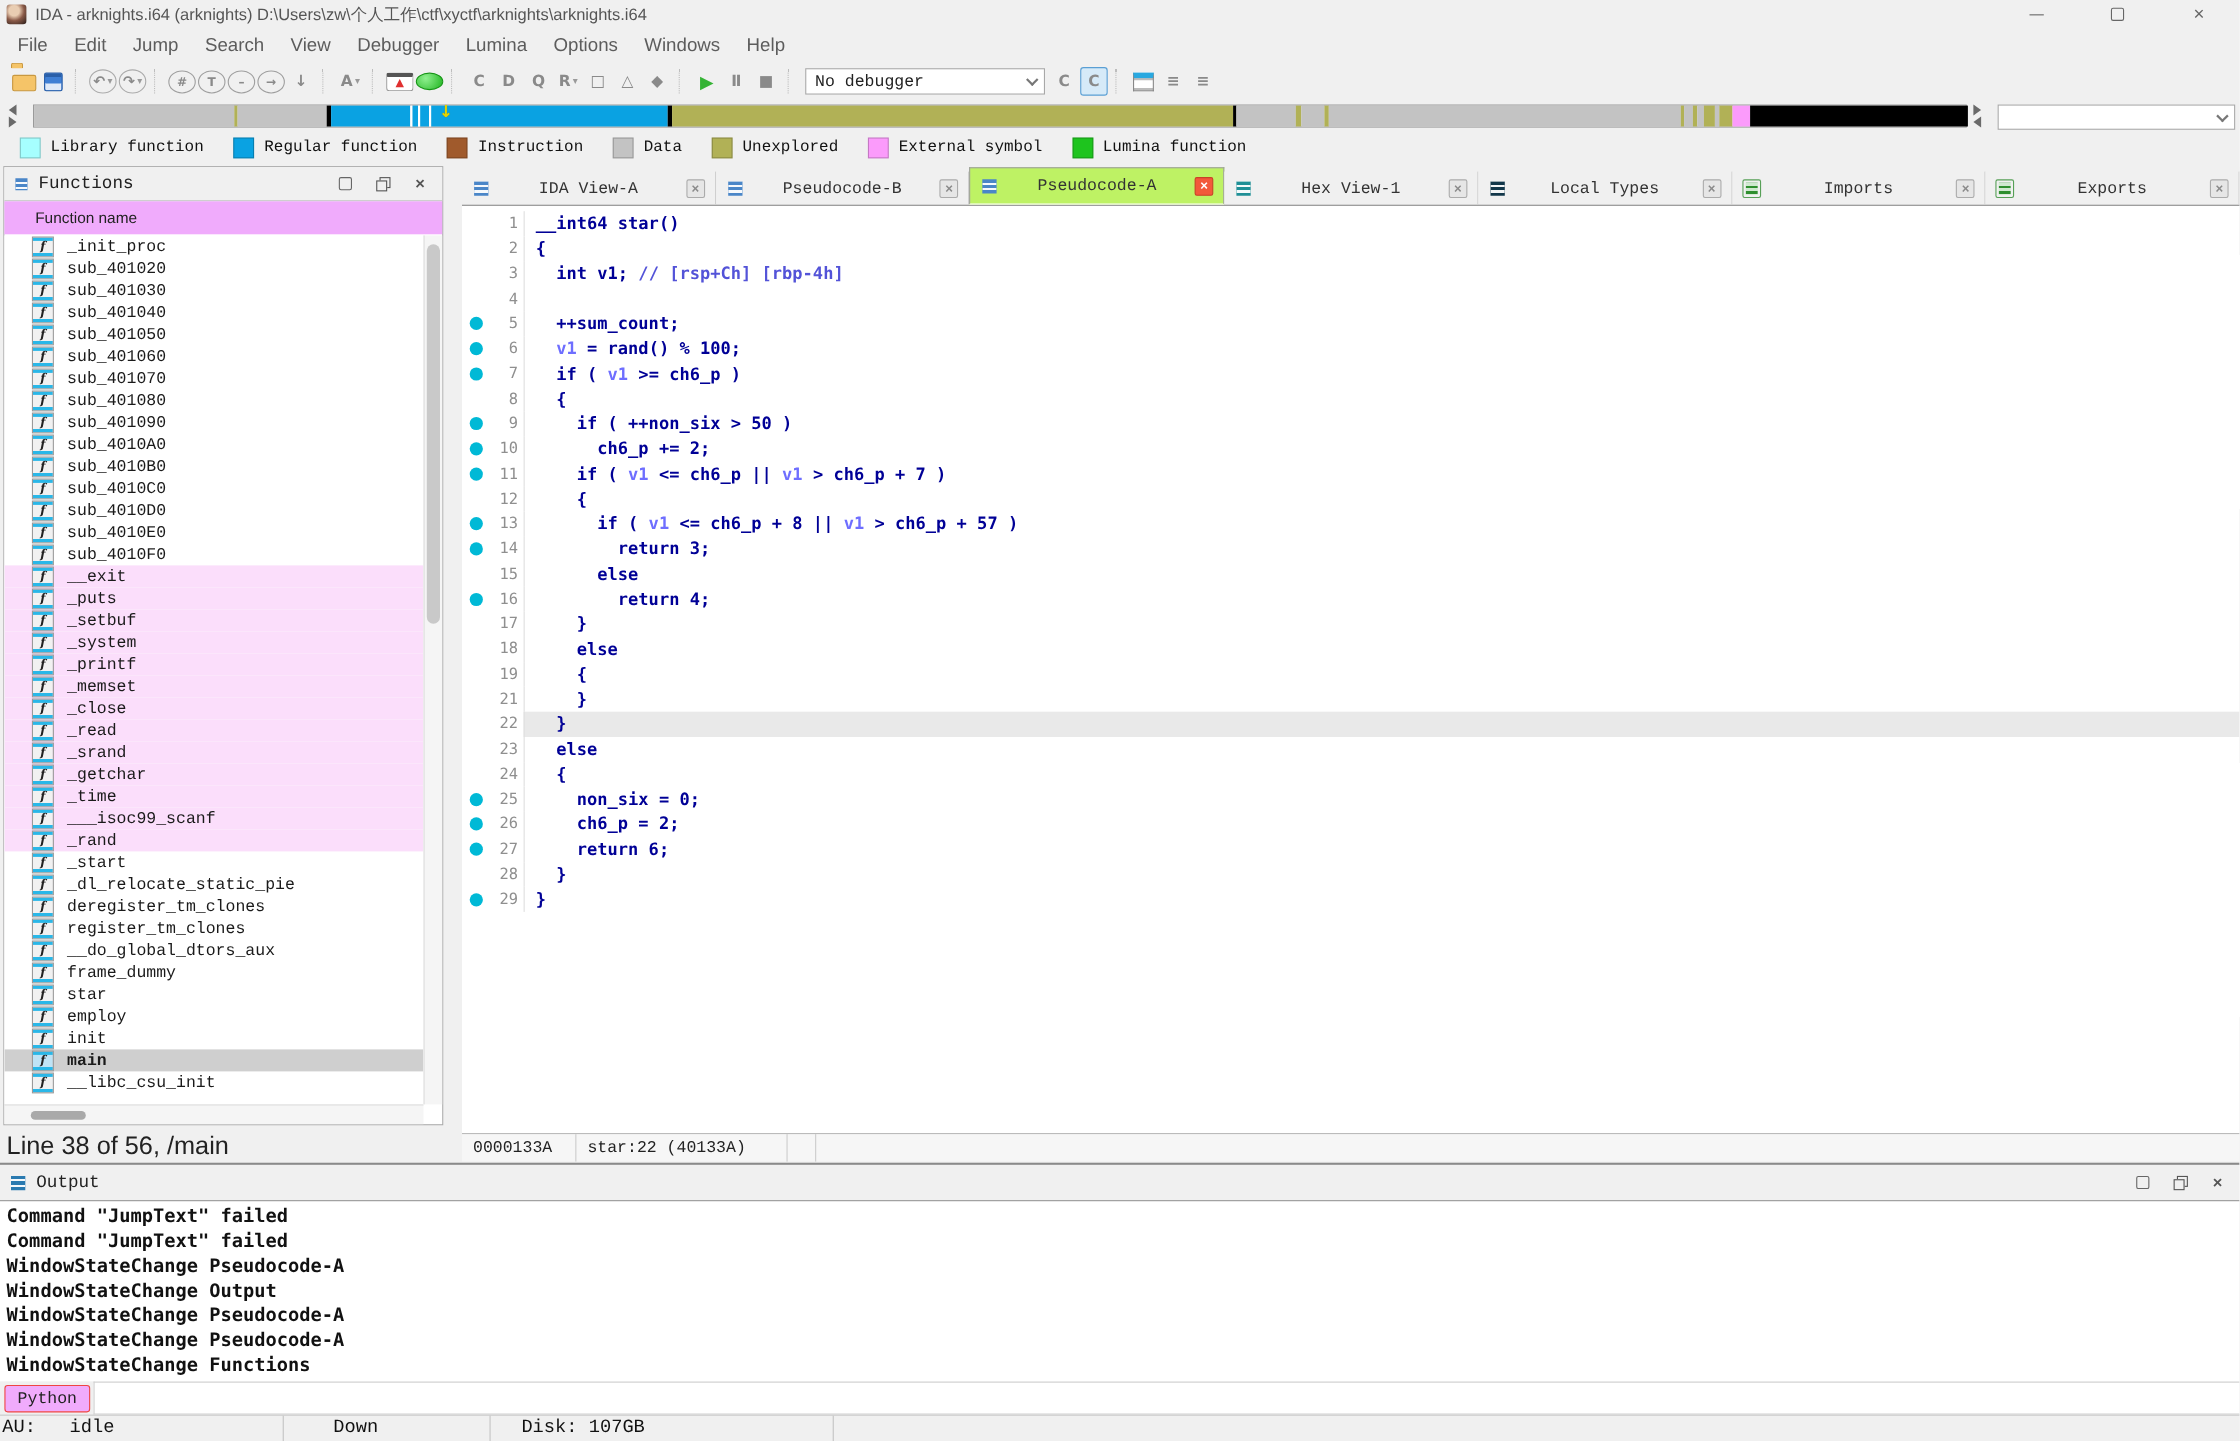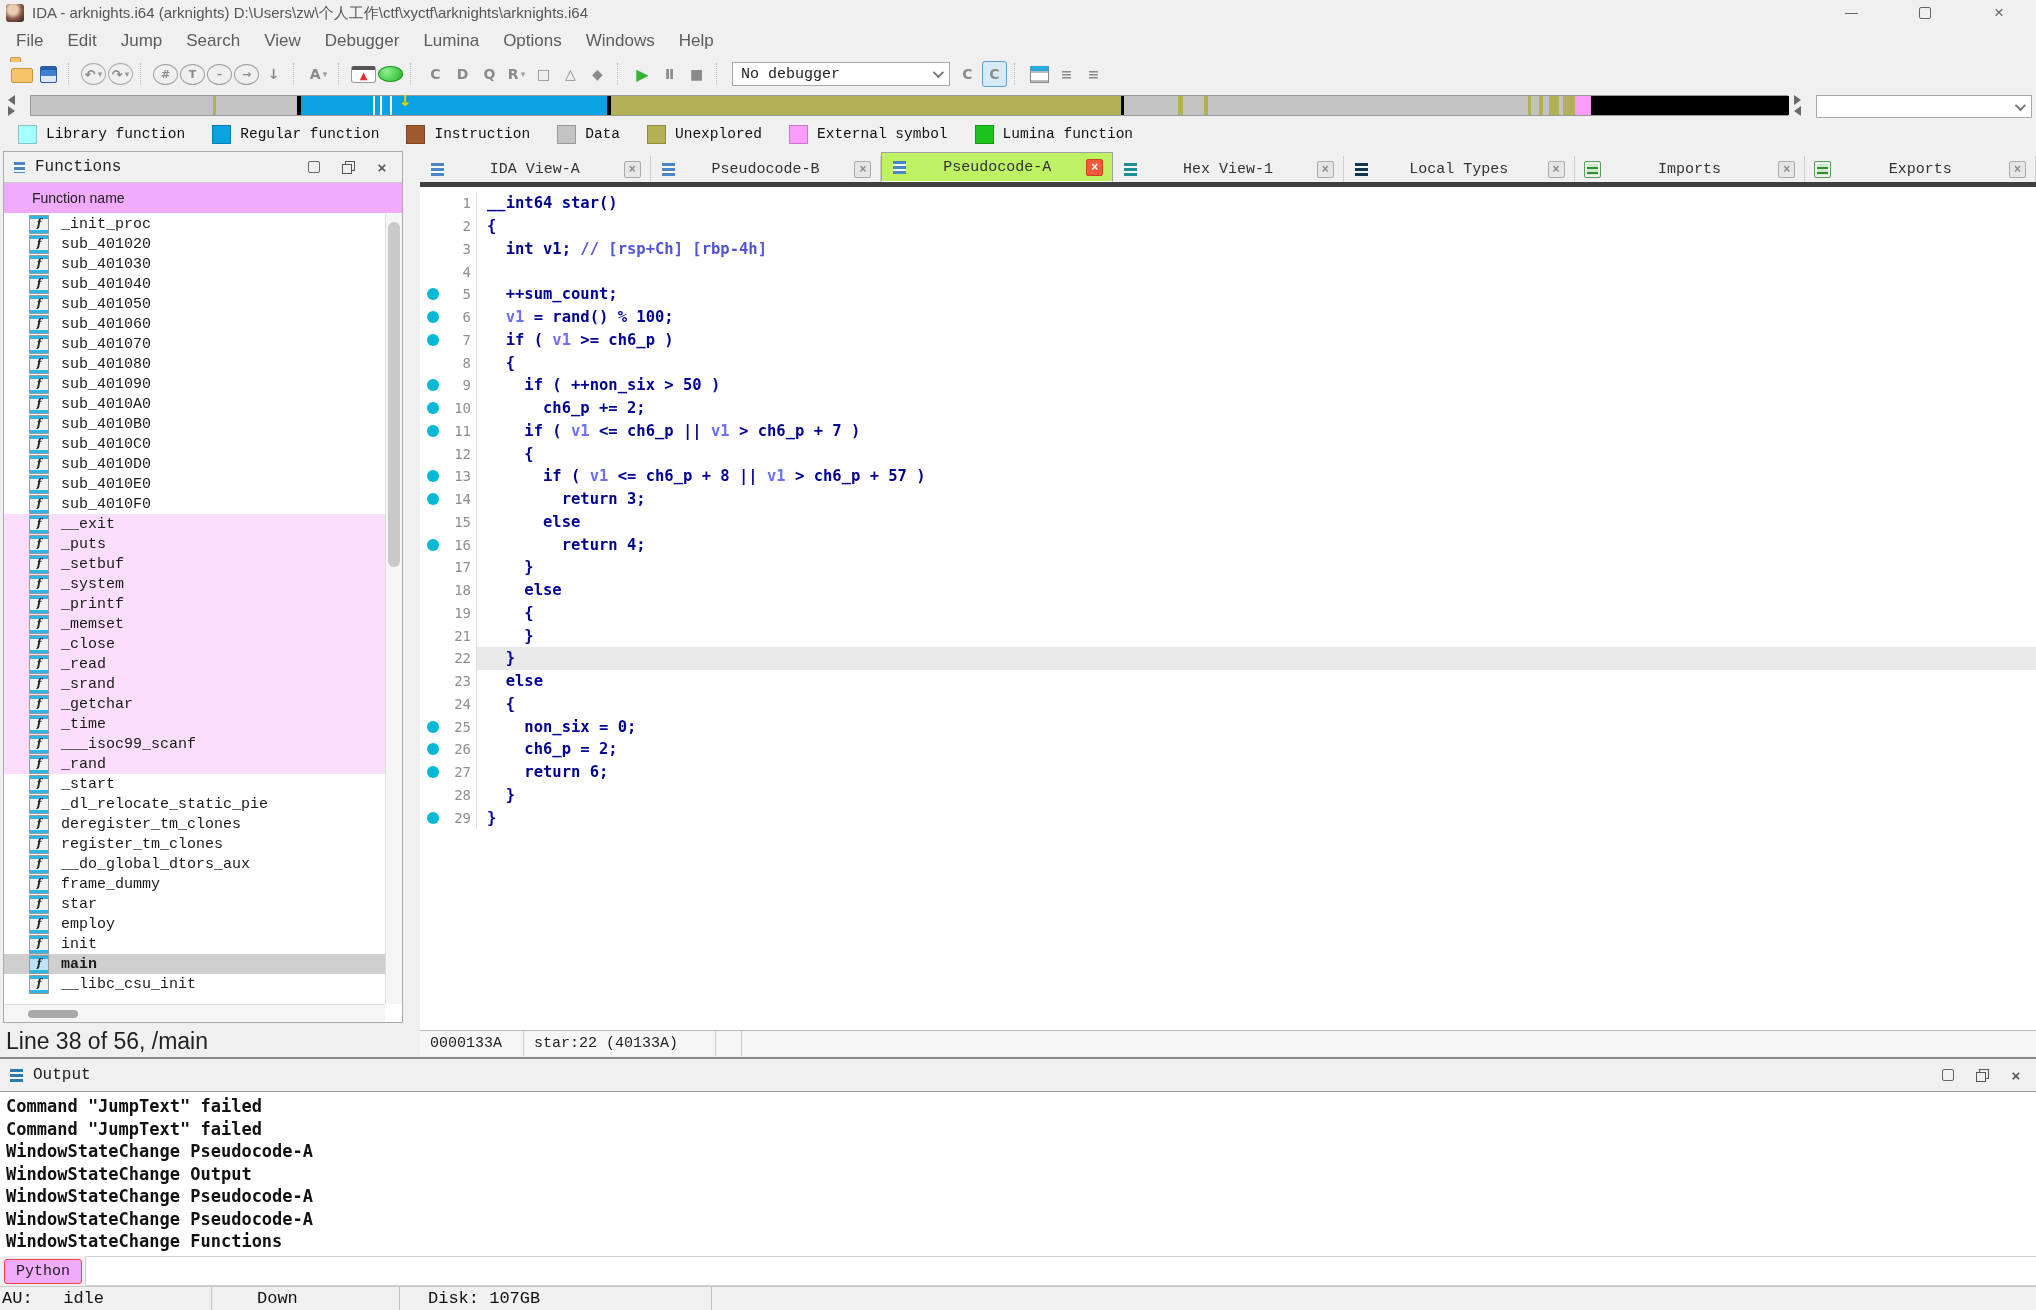--- a/index.html
+++ b/index.html
@@ -82,21 +82,21 @@
   .frow.sel .ficon{background:#bfe3f5}
   .fname{font:15px "Liberation Mono",monospace;color:#1a1a1a;white-space:pre}
   .vscroll{position:absolute;right:0;top:62px;bottom:18px;width:17px;background:#f5f5f5;border-left:1px solid #ddd}
   .vthumb{position:absolute;left:2px;right:2px;top:8px;height:345px;background:#c9c9c9;border-radius:6px}
   .hscroll{position:absolute;left:0;right:17px;bottom:0;height:18px;background:#f5f5f5;border-top:1px solid #ddd}
   .hthumb{position:absolute;top:5px;height:8px;left:24px;width:50px;background:#a9a9a9;border-radius:4px}
   #funcstatus{position:absolute;left:6px;top:1028px;font-size:23px;color:#222}
 
   
   #codepanel{position:absolute;left:420px;top:152px;right:0;height:904px}
-  #tab-bar{height:35px;display:flex;background:#f0f0f0;border-bottom:5px solid #404040}
+  #tab-bar{height:35px;display:flex;background:#f0f0f0;border-bottom:1px solid #404040}
   .tab{flex:1 1 0;max-width:236px;display:flex;align-items:center;padding:0 9px;gap:7px;
     border-right:1px solid #cfcfcf;margin-top:4px;background:#f0f0f0}
   .tab.active{background:#bef264;border:1px solid #a0a0a0;border-bottom:1px solid #fff;margin-top:0}
   .tlabel{flex:1;text-align:center;font:15px "Liberation Mono",monospace;color:#333;white-space:nowrap}
   .ticon{width:17px;height:17px;border-radius:2px;flex:0 0 17px;
     background-image:repeating-linear-gradient(to bottom,rgba(255,255,255,.95) 0 2px,transparent 2px 5px);
     background-clip:content-box;padding:2px}
   .t-ida,.t-pseudo{background-color:#4a86c8}
   .t-hex{background-color:#1f8f96}
   .t-types{background-color:#12374a}
@@ -132,21 +132,21 @@
   #pythonrow{position:absolute;left:0;top:1256px;right:0;height:30px;background:#f0f0f0;display:flex;align-items:center}
   .pybtn{margin-left:4px;height:25px;padding:0 11px;background:#f0abfc;border:1px solid #ef4444;border-radius:3px;
     font:15px "Liberation Mono",monospace;color:#222;display:flex;align-items:center}
   .pyinput{flex:1;height:30px;margin-left:3px;background:#fff;border:1px solid #d0d0d0;border-right:none;
     font:16px "DejaVu Sans Mono",monospace;padding:0 6px;outline:none}
 
   
   #statusbar{position:absolute;left:0;top:1286px;right:0;height:24px;background:#f0f0f0;border-top:1px solid #c8c8c8;
     display:flex;font:17px "Liberation Mono",monospace;color:#111}
   .sbcell{display:flex;align-items:center;border-right:1px solid #c4c4c4;white-space:pre}
-  .sb0{width:212px;padding-left:2px}.sb1{width:188px;padding-left:45px}.sb2{width:312px;padding-left:28px}
+  .sb0{width:258px;padding-left:2px}.sb1{width:188px;padding-left:45px}.sb2{width:312px;padding-left:28px}
 </style>
 </head>
 <body>
 
 <div id="titlebar">
   <span class="appicon"></span>
   <span class="wtitle">IDA - arknights.i64 (arknights) D:\Users\zw\个人工作\ctf\xyctf\arknights\arknights.i64</span>
   <span class="wctrls">
     <span class="wbtn">
         <span class="ic-min"></span>

